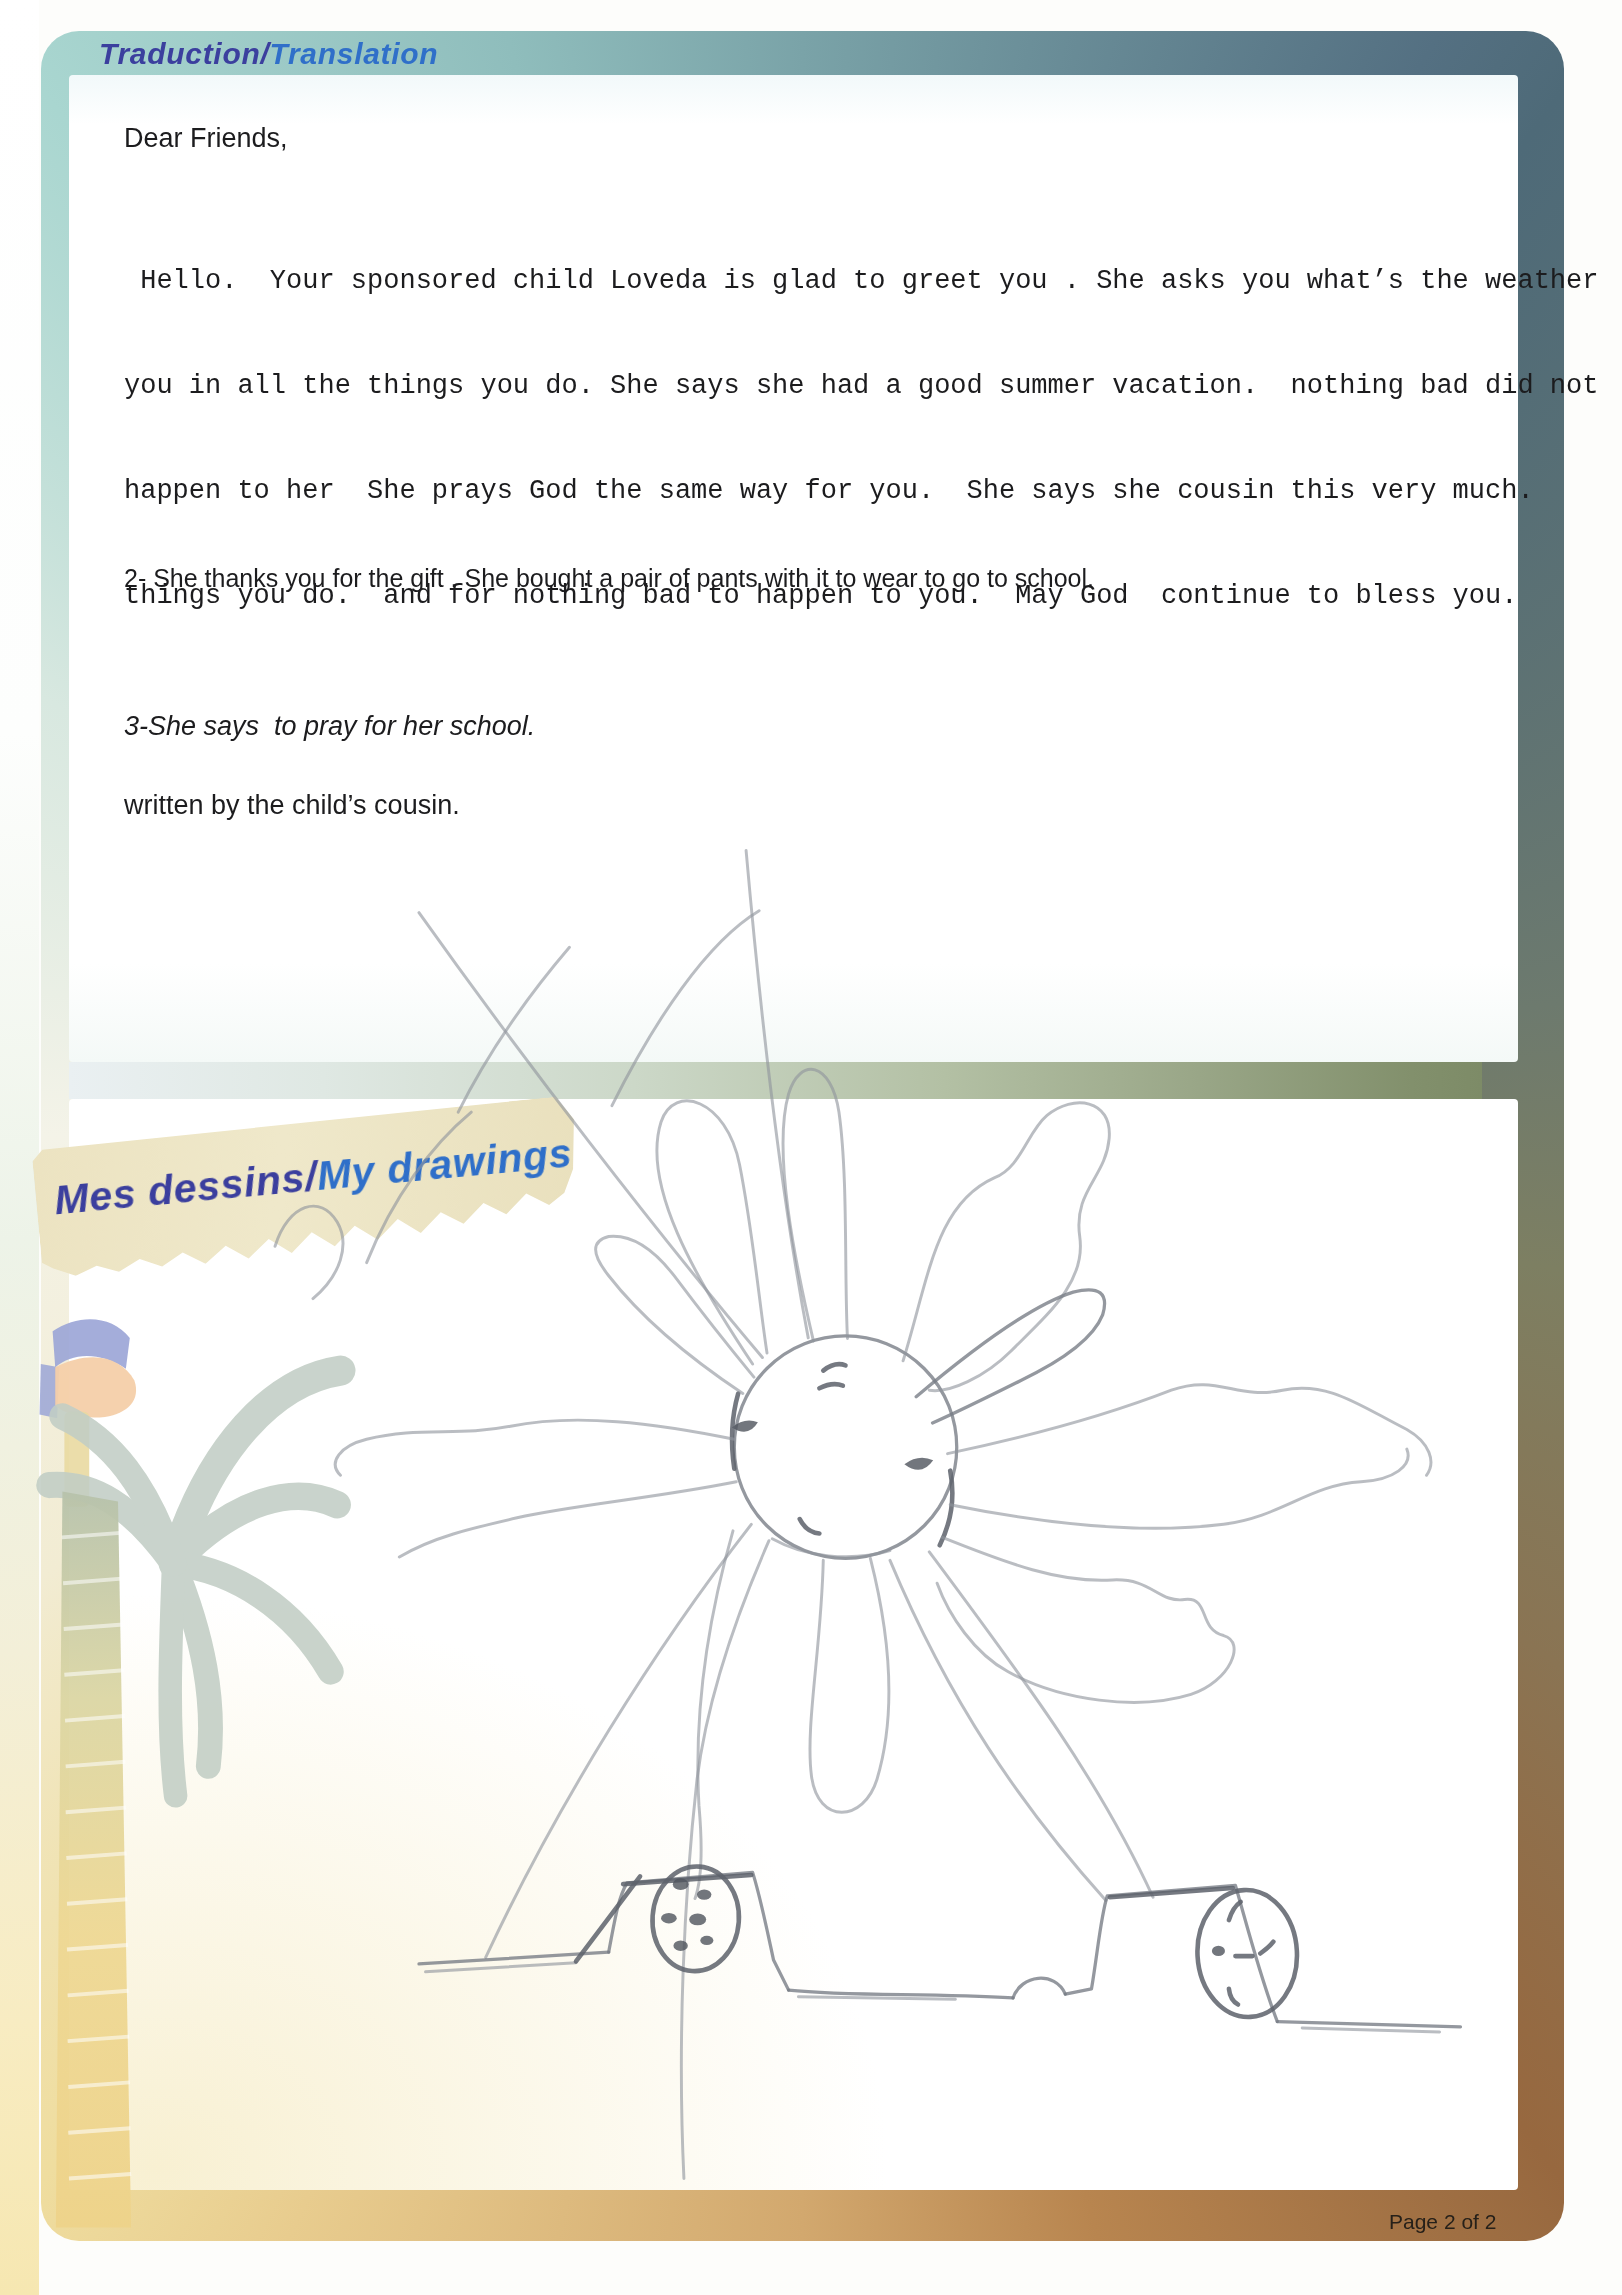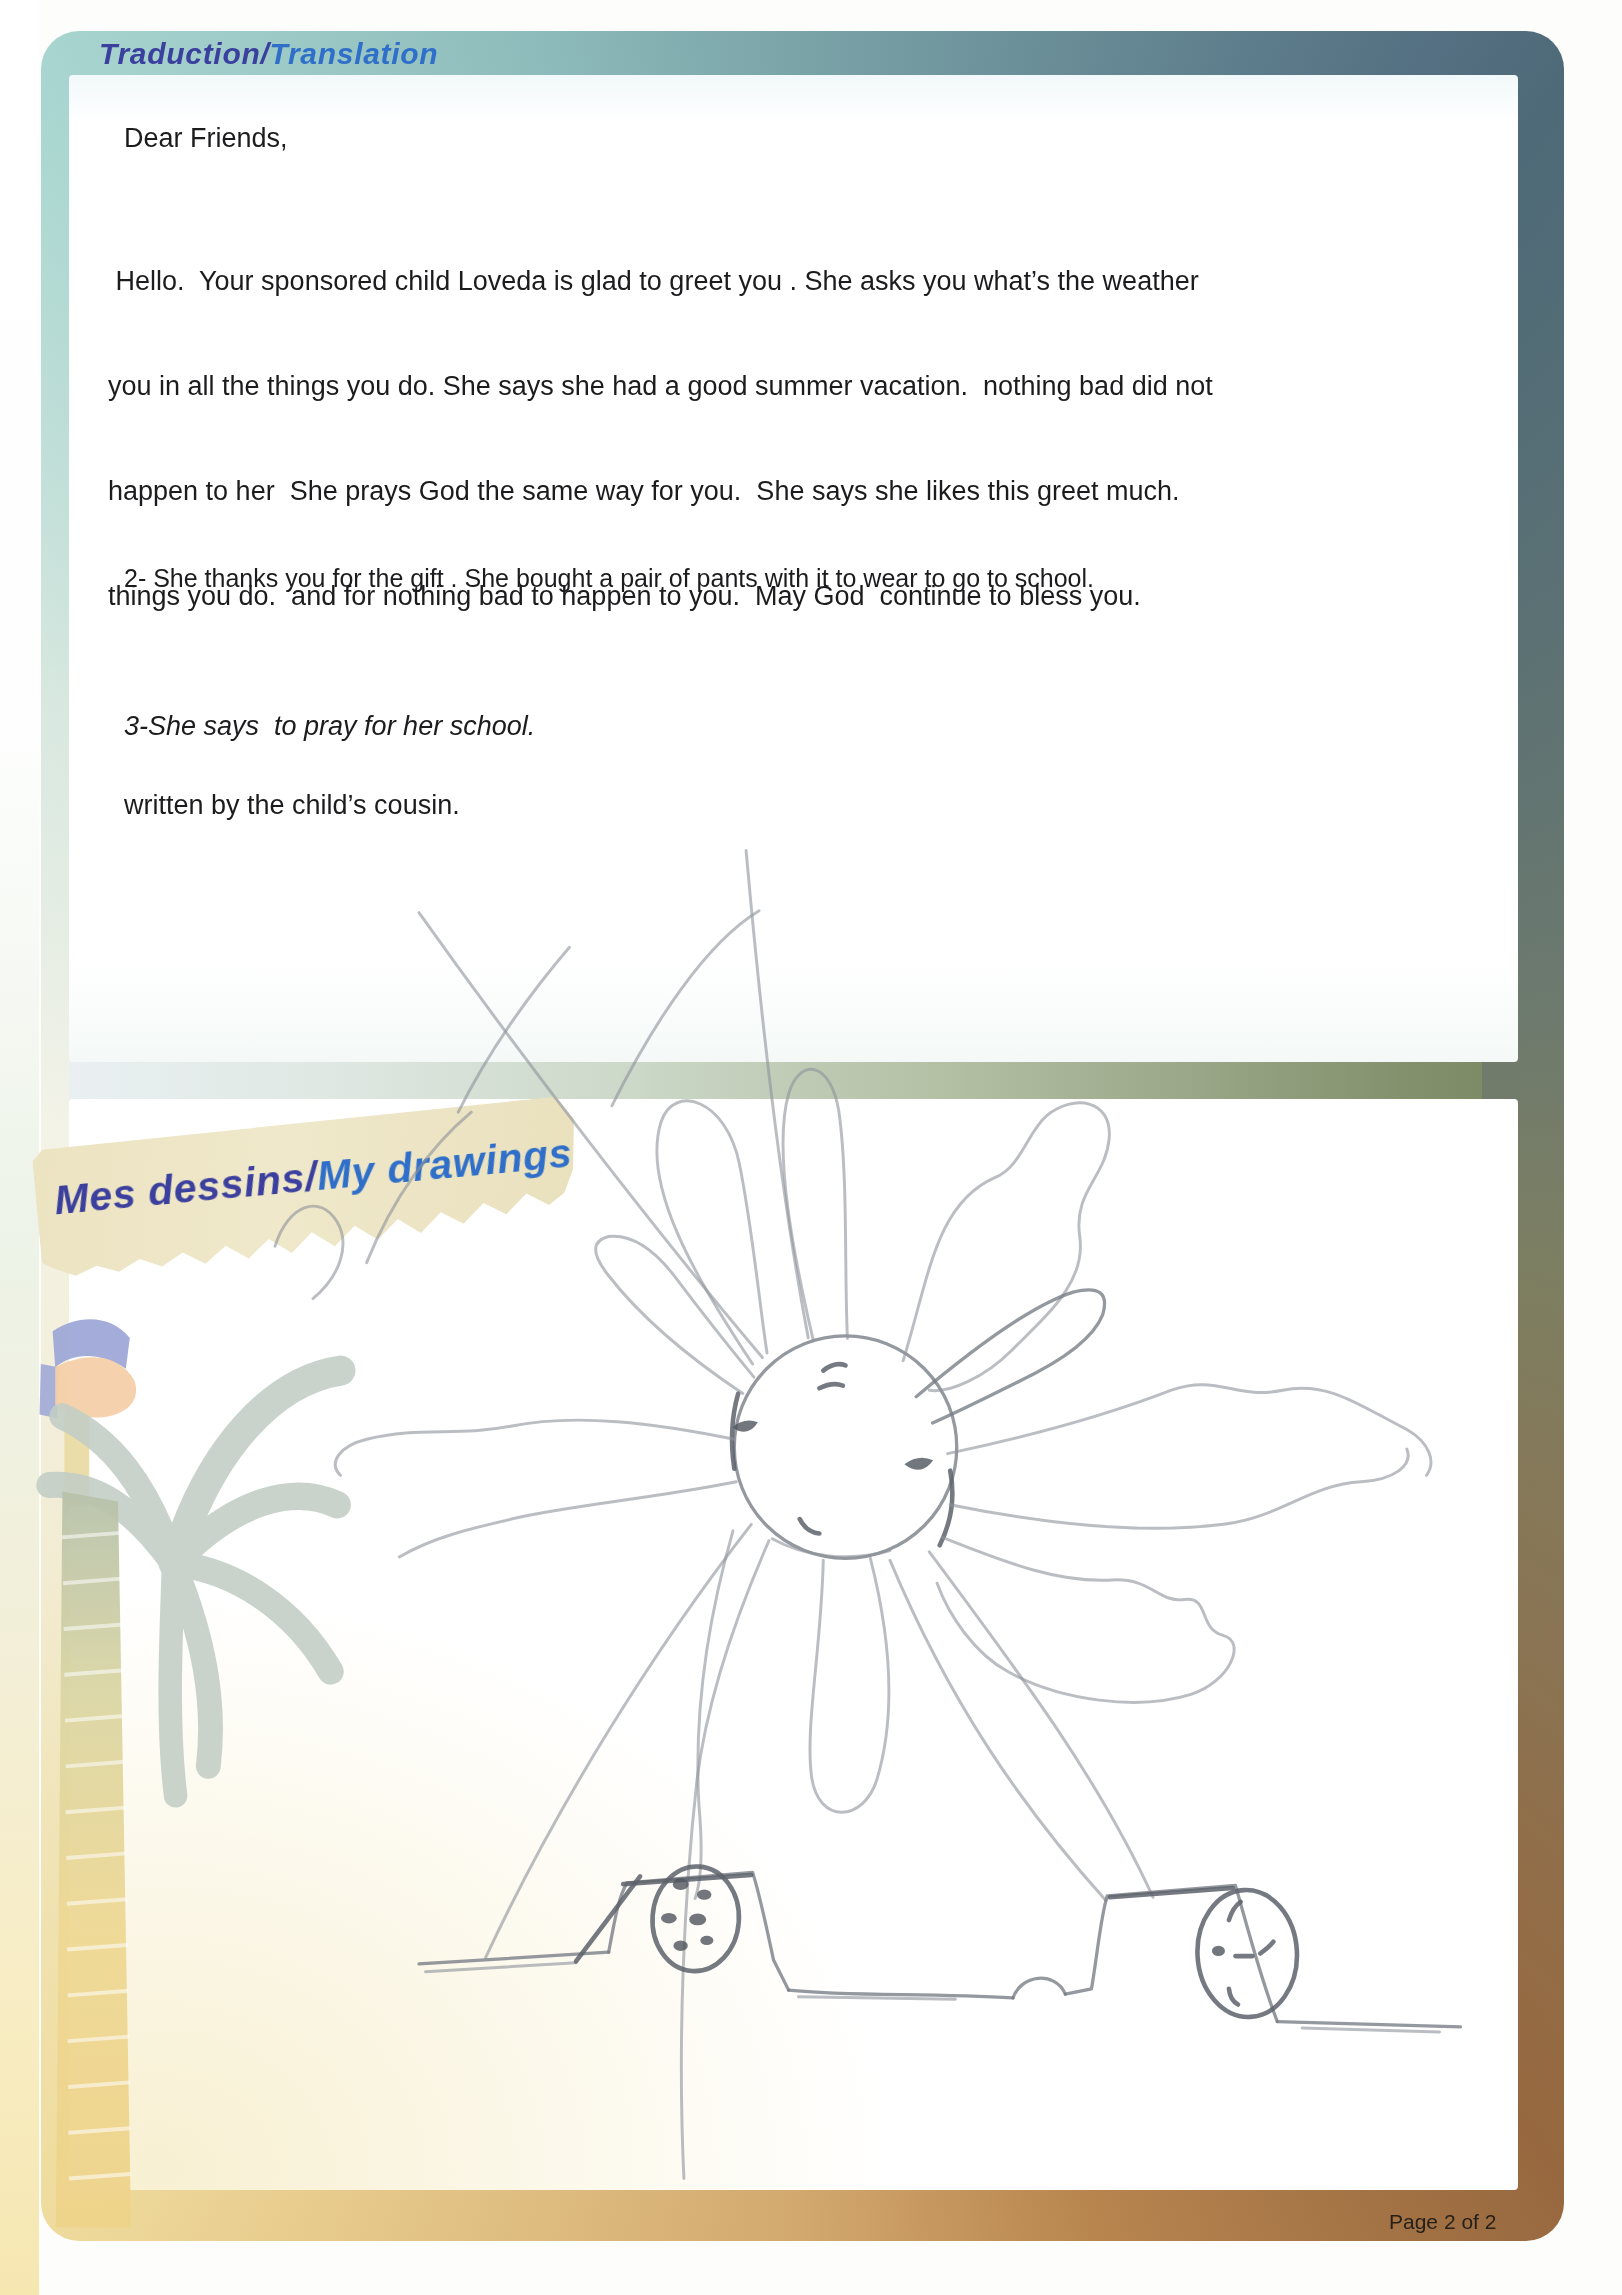--- a/index.html
+++ b/index.html
@@ -36,21 +36,21 @@
     background:radial-gradient(ellipse at 6% 98%, #f8f0d2 0%, rgba(255,255,255,0) 38%), #ffffff;
     border-radius:3.9px;
   }
   .header-label{
     position:absolute;left:99px;top:37px;z-index:7;
     font-size:30px;font-weight:bold;font-style:italic;letter-spacing:0.7px;
     white-space:pre;
   }
   .txt{position:absolute;z-index:4;white-space:pre;}
   .greeting{left:124px;top:123px;font-size:27px;}
-  .body-lines{left:108px;top:194px;font-size:27px;line-height:35px;}
+  .body-lines{left:124px;top:194px;font-size:27px;line-height:35px;font-family:Liberation Mono, monospace;}
   .item2{left:124px;top:564px;font-size:25px;}
   .item3{left:124px;top:711px;font-size:27px;font-style:italic;}
   .byline{left:124px;top:790px;font-size:27px;}
   .watermark{position:absolute;left:0;top:0;z-index:3;pointer-events:none;}
   .tape{
     position:absolute;left:36px;top:1120px;width:543px;height:134px;z-index:5;
     background:linear-gradient(100deg,#ece3c1 0%,#efe8ca 45%,#e9e0bd 100%);
     transform:rotate(-5.3deg);
     clip-path:polygon(0% 12%,2% 4%,97% 0%,100% 18%,99% 55%,97% 72%,94% 80%,90% 70%,
       86% 84%,82% 74%,78% 88%,74% 78%,70% 92%,66% 80%,62% 94%,58% 82%,54% 96%,
@@ -131,21 +131,21 @@
         <path d="M105,3330 L200,3323"></path>
     </g>
   </g>
 </svg>
 
 <div class="txt greeting">Dear Friends,</div>
 
 <div class="txt body-lines">
   <div> Hello.  Your sponsored child Loveda is glad to greet you . She asks you what’s the weather</div>
   <div>you in all the things you do. She says she had a good summer vacation.  nothing bad did not</div>
-  <div>happen to her  She prays God the same way for you.  She says she likes this greet much.</div>
+  <div>happen to her  She prays God the same way for you.  She says she cousin this very much.</div>
   <div>things you do.  and for nothing bad to happen to you.  May God  continue to bless you.</div>
 </div>
 
 <div class="txt item2">2- She thanks you for the gift . She bought a pair of pants with it to wear to go to school.</div>
 <div class="txt item3">3-She says  to pray for her school.</div>
 <div class="txt byline">written by the child’s cousin.</div>
 
 <div class="tape">
   <div class="tape-text"><span class="fr-part">Mes dessins/</span><span class="en-part">My drawings</span></div>
 </div>

